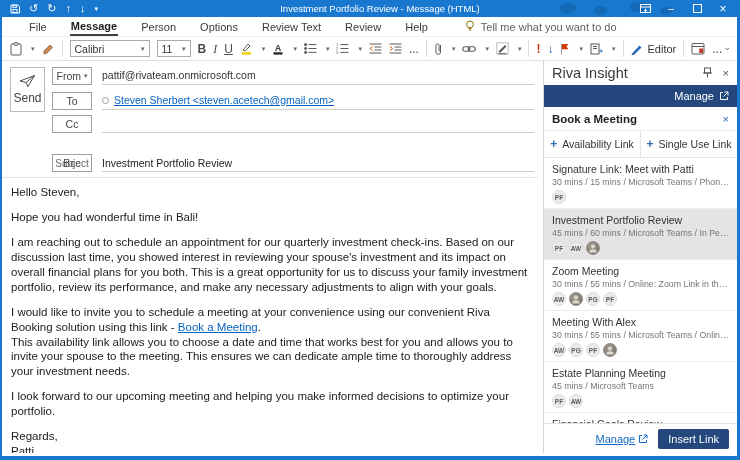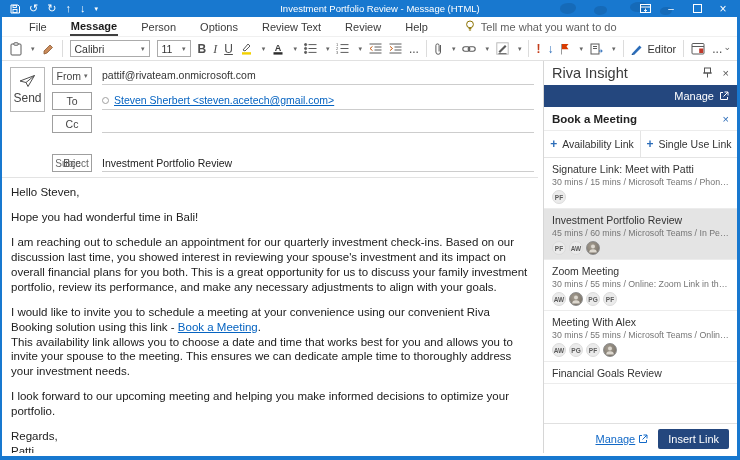--- a/index.html
+++ b/index.html
@@ -444,20 +444,28 @@
             <span class="avatar">PF</span>
             <span class="avatar photo">
               <svg width="10" height="10" viewBox="0 0 10 10">
                 <circle cx="5" cy="3.4" r="2" fill="#ddd8cf"></circle>
                 <path d="M1.2 9.5 a3.8 3.2 0 0 1 7.6 0z" fill="#ddd8cf"></path>
               </svg>
             </span>
           </div>
   </div>
 
+  <div class="mitem">
+    <div class="mtitle">Estate Planning Meeting</div>
+    <div class="mdetails">45 mins / Microsoft Teams</div>
+    <div class="avrow">
+            <span class="avatar">PF</span>
+            <span class="avatar">AW</span>
+          </div>
+  </div>
 
   <div class="mitem">
     <div class="mtitle">Financial Goals Review</div>
 
   </div>
 </div>
     <div class="panel-foot">
       <span class="manage-link">
         <span>Manage</span>
         <svg width="10" height="10" viewBox="0 0 10 10">

